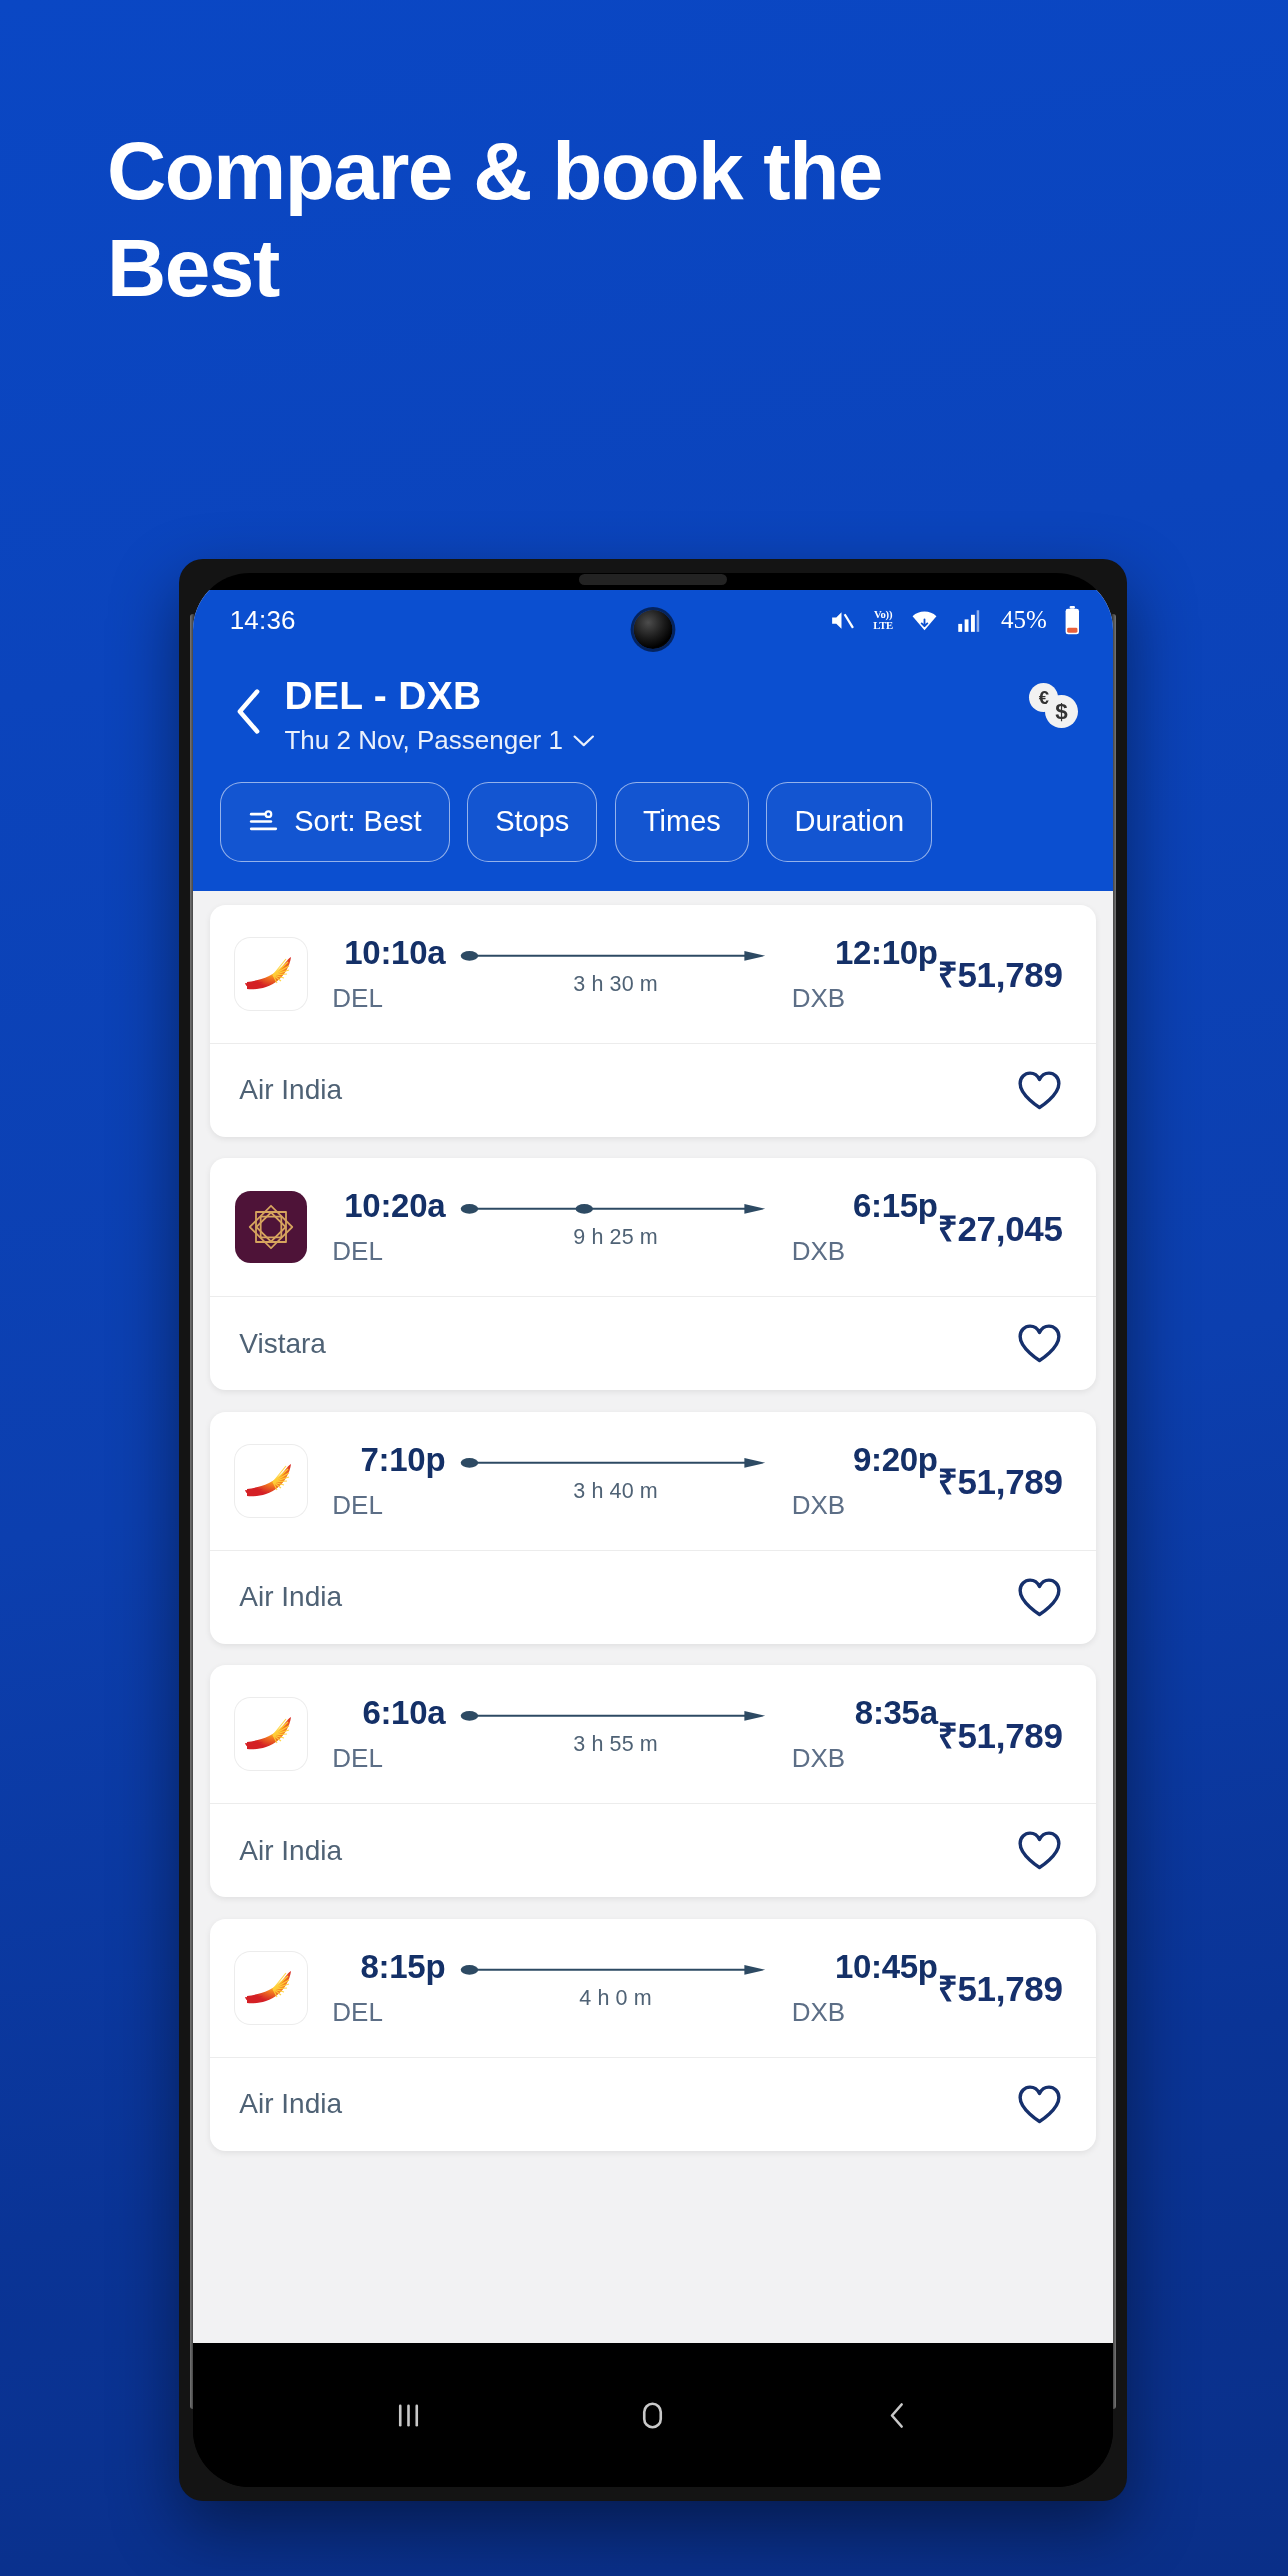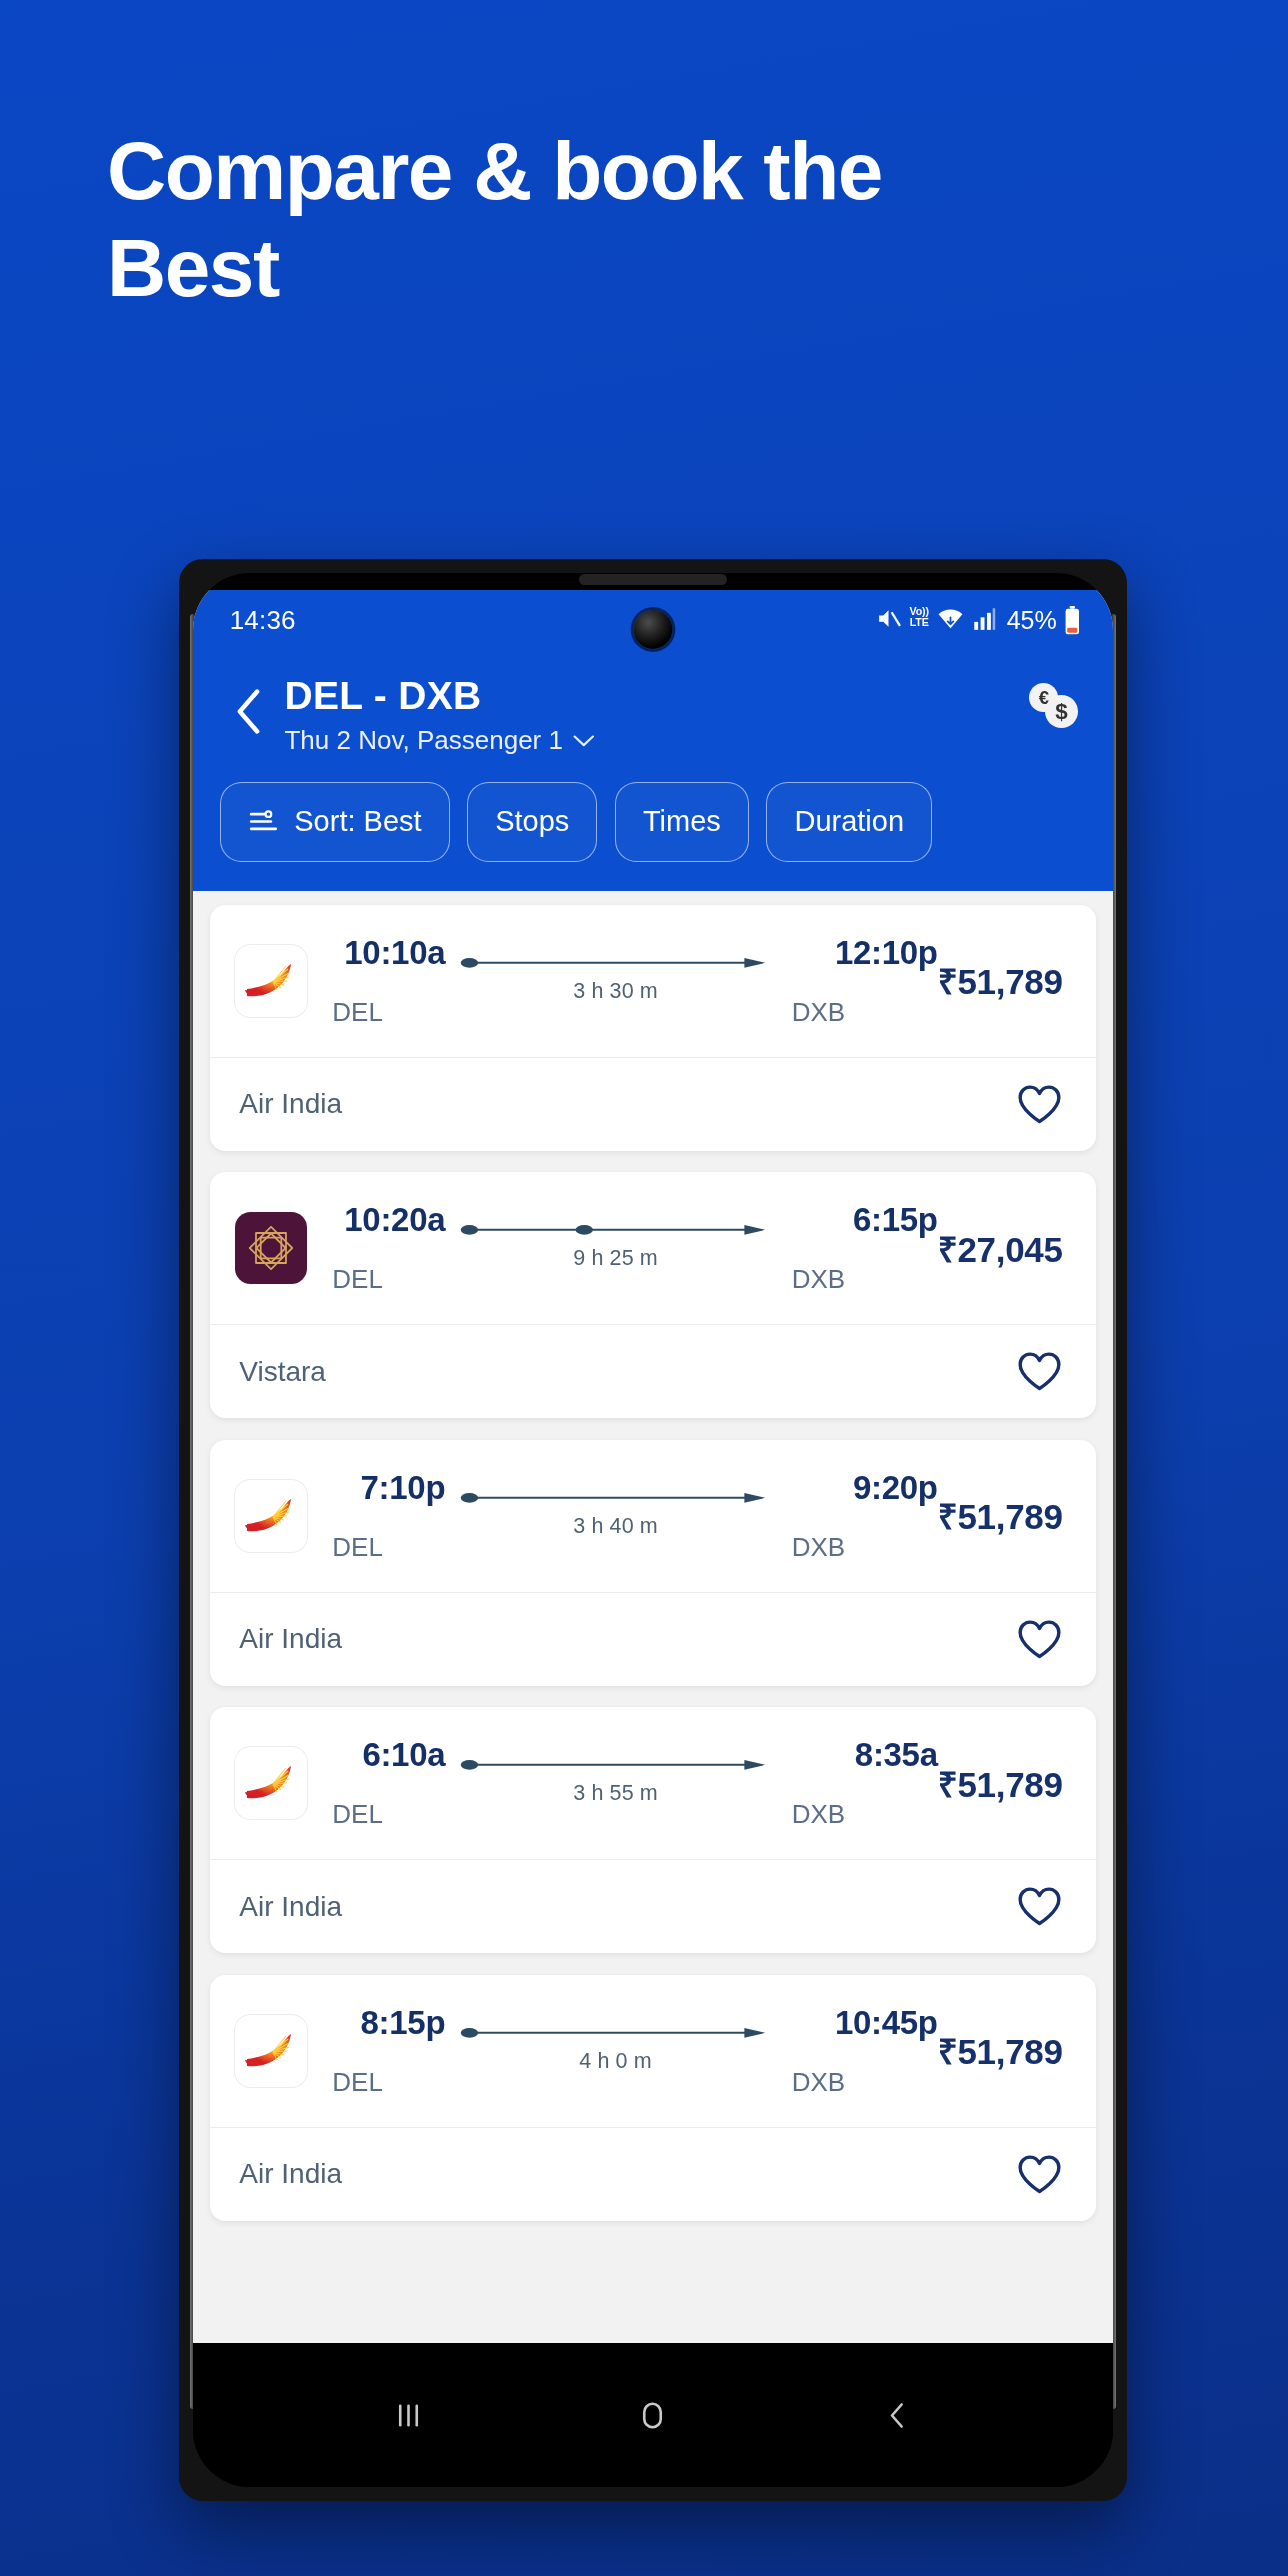--- a/index.html
+++ b/index.html
@@ -65,21 +65,21 @@
   
   .statusbar {
     height: 60px;
     background: #0b4fd0;
     display: flex; align-items: center;
     padding: 0 33px 0 37px;
     color: #fff;
     position: relative;
   }
   .sb-time { font-size: 26px; font-weight: 500; letter-spacing: 0.2px; }
-  .sb-right { margin-left: auto; display: flex; align-items: flex-start; gap: 7px; }
+  .sb-right { margin-left: auto; display: flex; align-items: center; gap: 17px; font-family: Liberation Serif, serif; }
   .sb-ic { display: block; }
   .sb-volte {
     font-size: 10.7px; font-weight: bold; line-height: 1.02;
     text-align: center; letter-spacing: -0.2px;
   }
   .sb-batt-txt { font-size: 25px; font-weight: 500; margin-left: 2.9px; }
   .camera {
     position: absolute; left: 50%; transform: translateX(-50%);
     top: 19.5px; width: 39px; height: 39px;
     border-radius: 50%;
@@ -165,21 +165,21 @@
     display: flex; align-items: center; justify-content: center;
     overflow: hidden;
   }
   .logo-ai { background: #fff; box-shadow: 0 0 0 1px #ececec; }
   .logo-vi { background: #4e1338; }
 
   .times { margin-left: 25px; text-align: left; min-width: 113px; }
   .t-time {
     color: #143067; font-size: 33px; font-weight: bold; letter-spacing: -0.3px; text-align: right;
   }
-  .t-code { color: #5c6e86; font-size: 26px; margin-top: 25px; }
+  .t-code { color: #5c6e86; font-size: 26px; margin-top: 11px; }
 
   .route {
     flex: 1; display: flex; flex-direction: column; align-items: center;
     padding: 0 13.7px; margin-top: -2px;
   }
   .route-line { position: relative; width: 100%; height: 13.7px; }
   .dur { color: #4f6275; font-size: 21.5px; margin-top: 9.8px; letter-spacing: 0.1px; }
 
   .times-r { text-align: left; min-width: 146px; margin-left: 5.9px; }
   .price {

